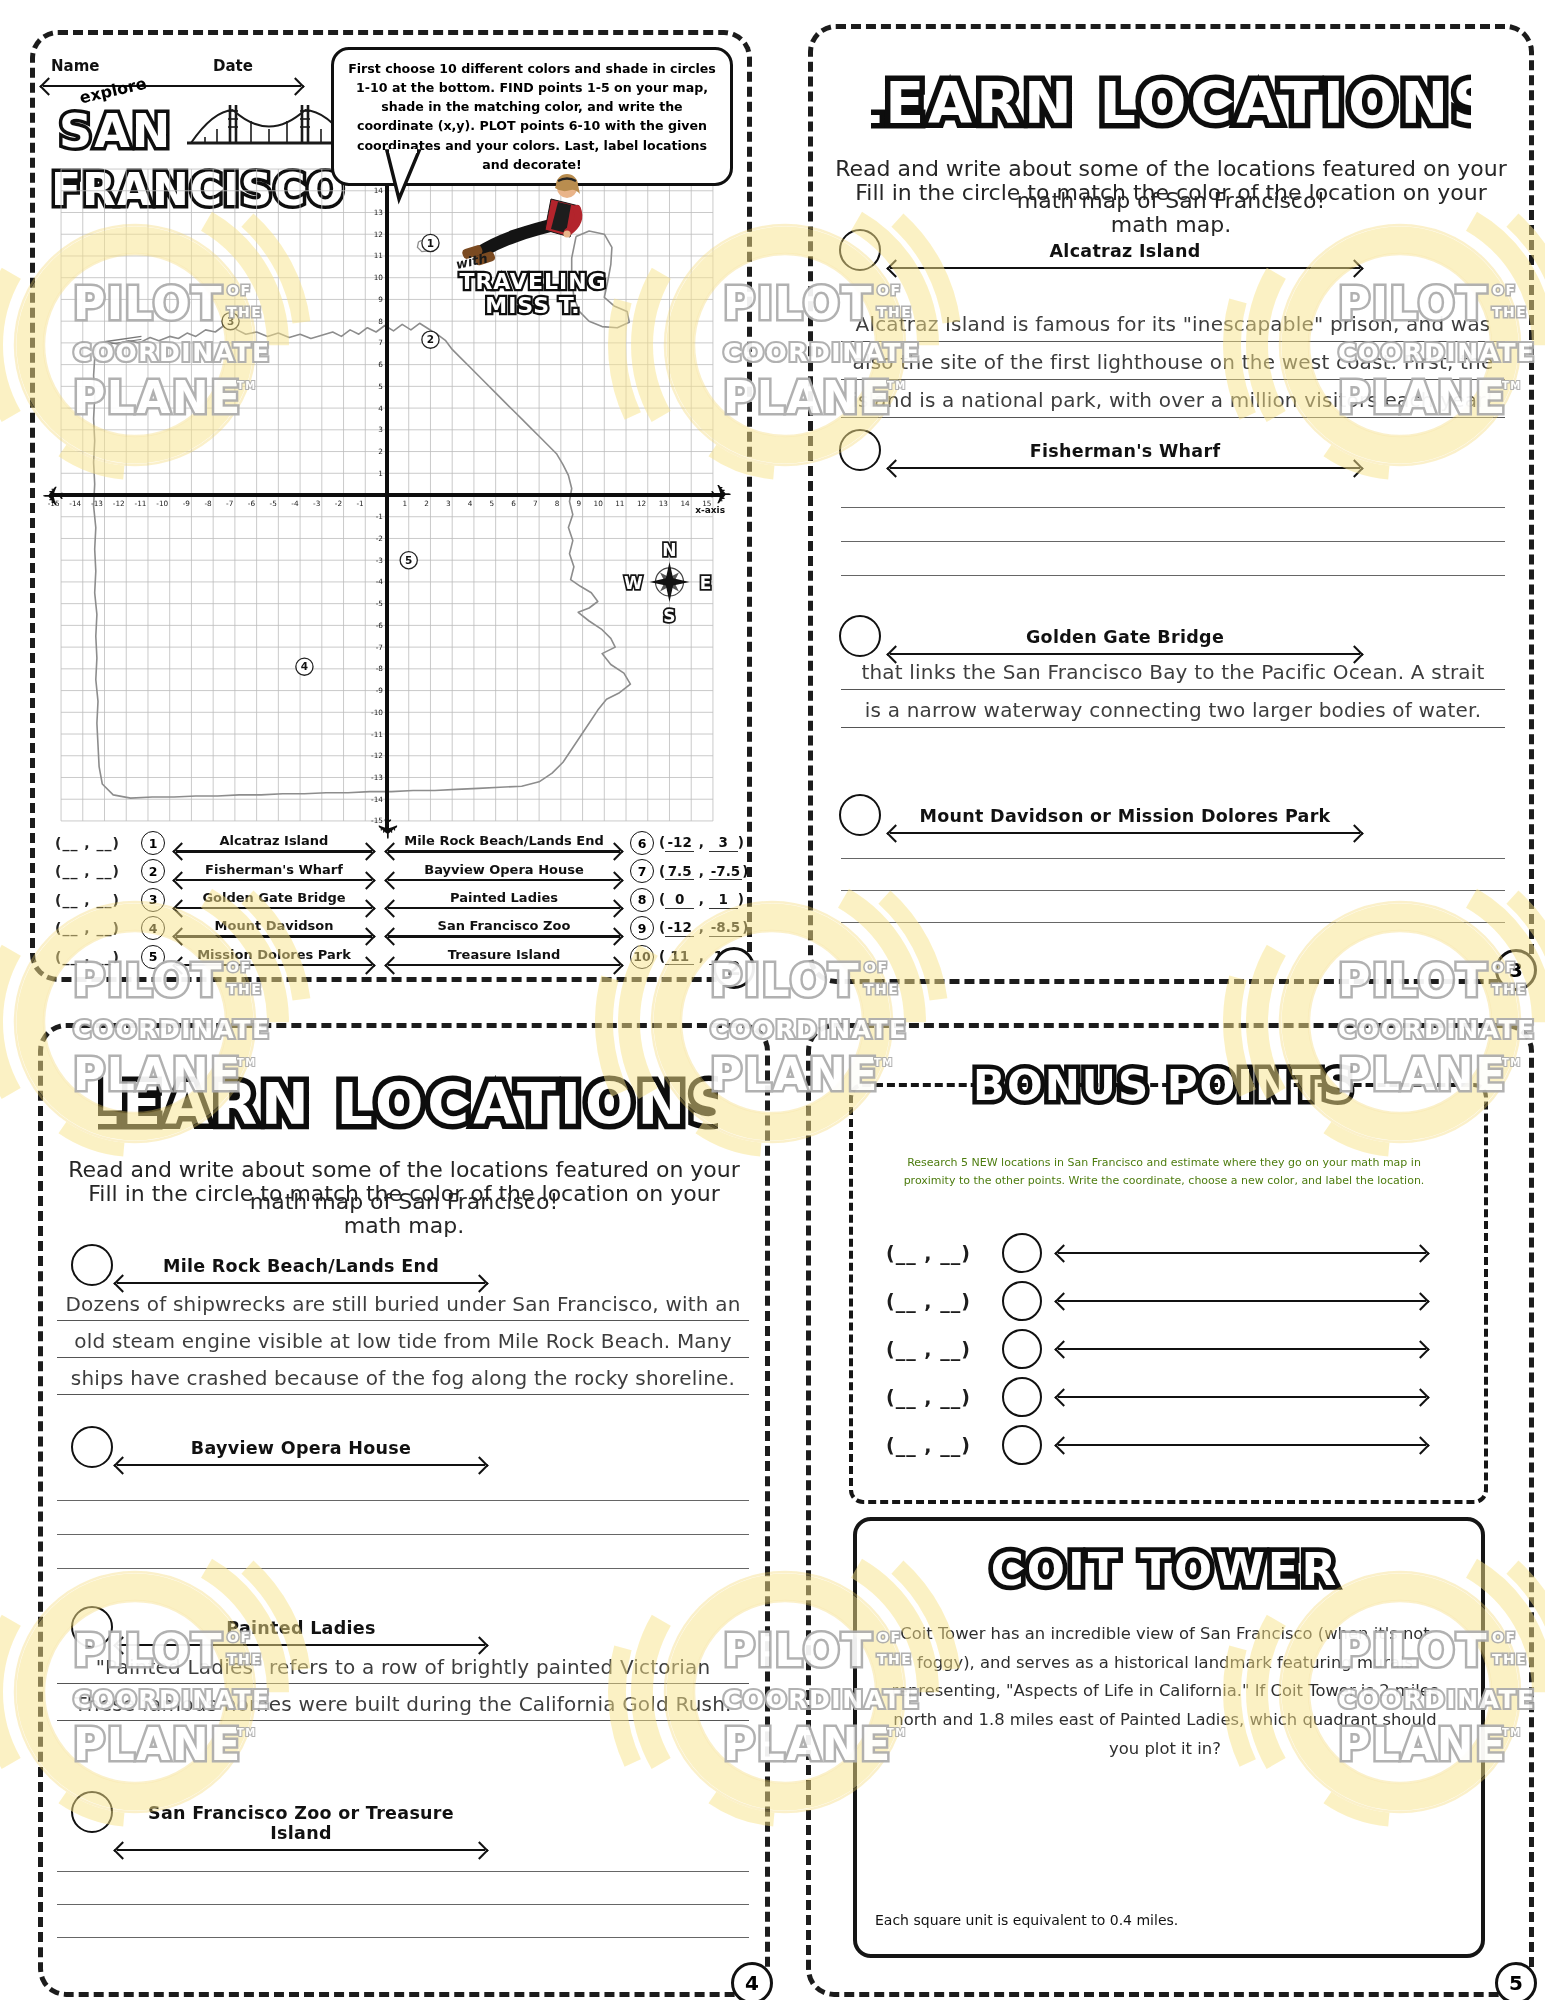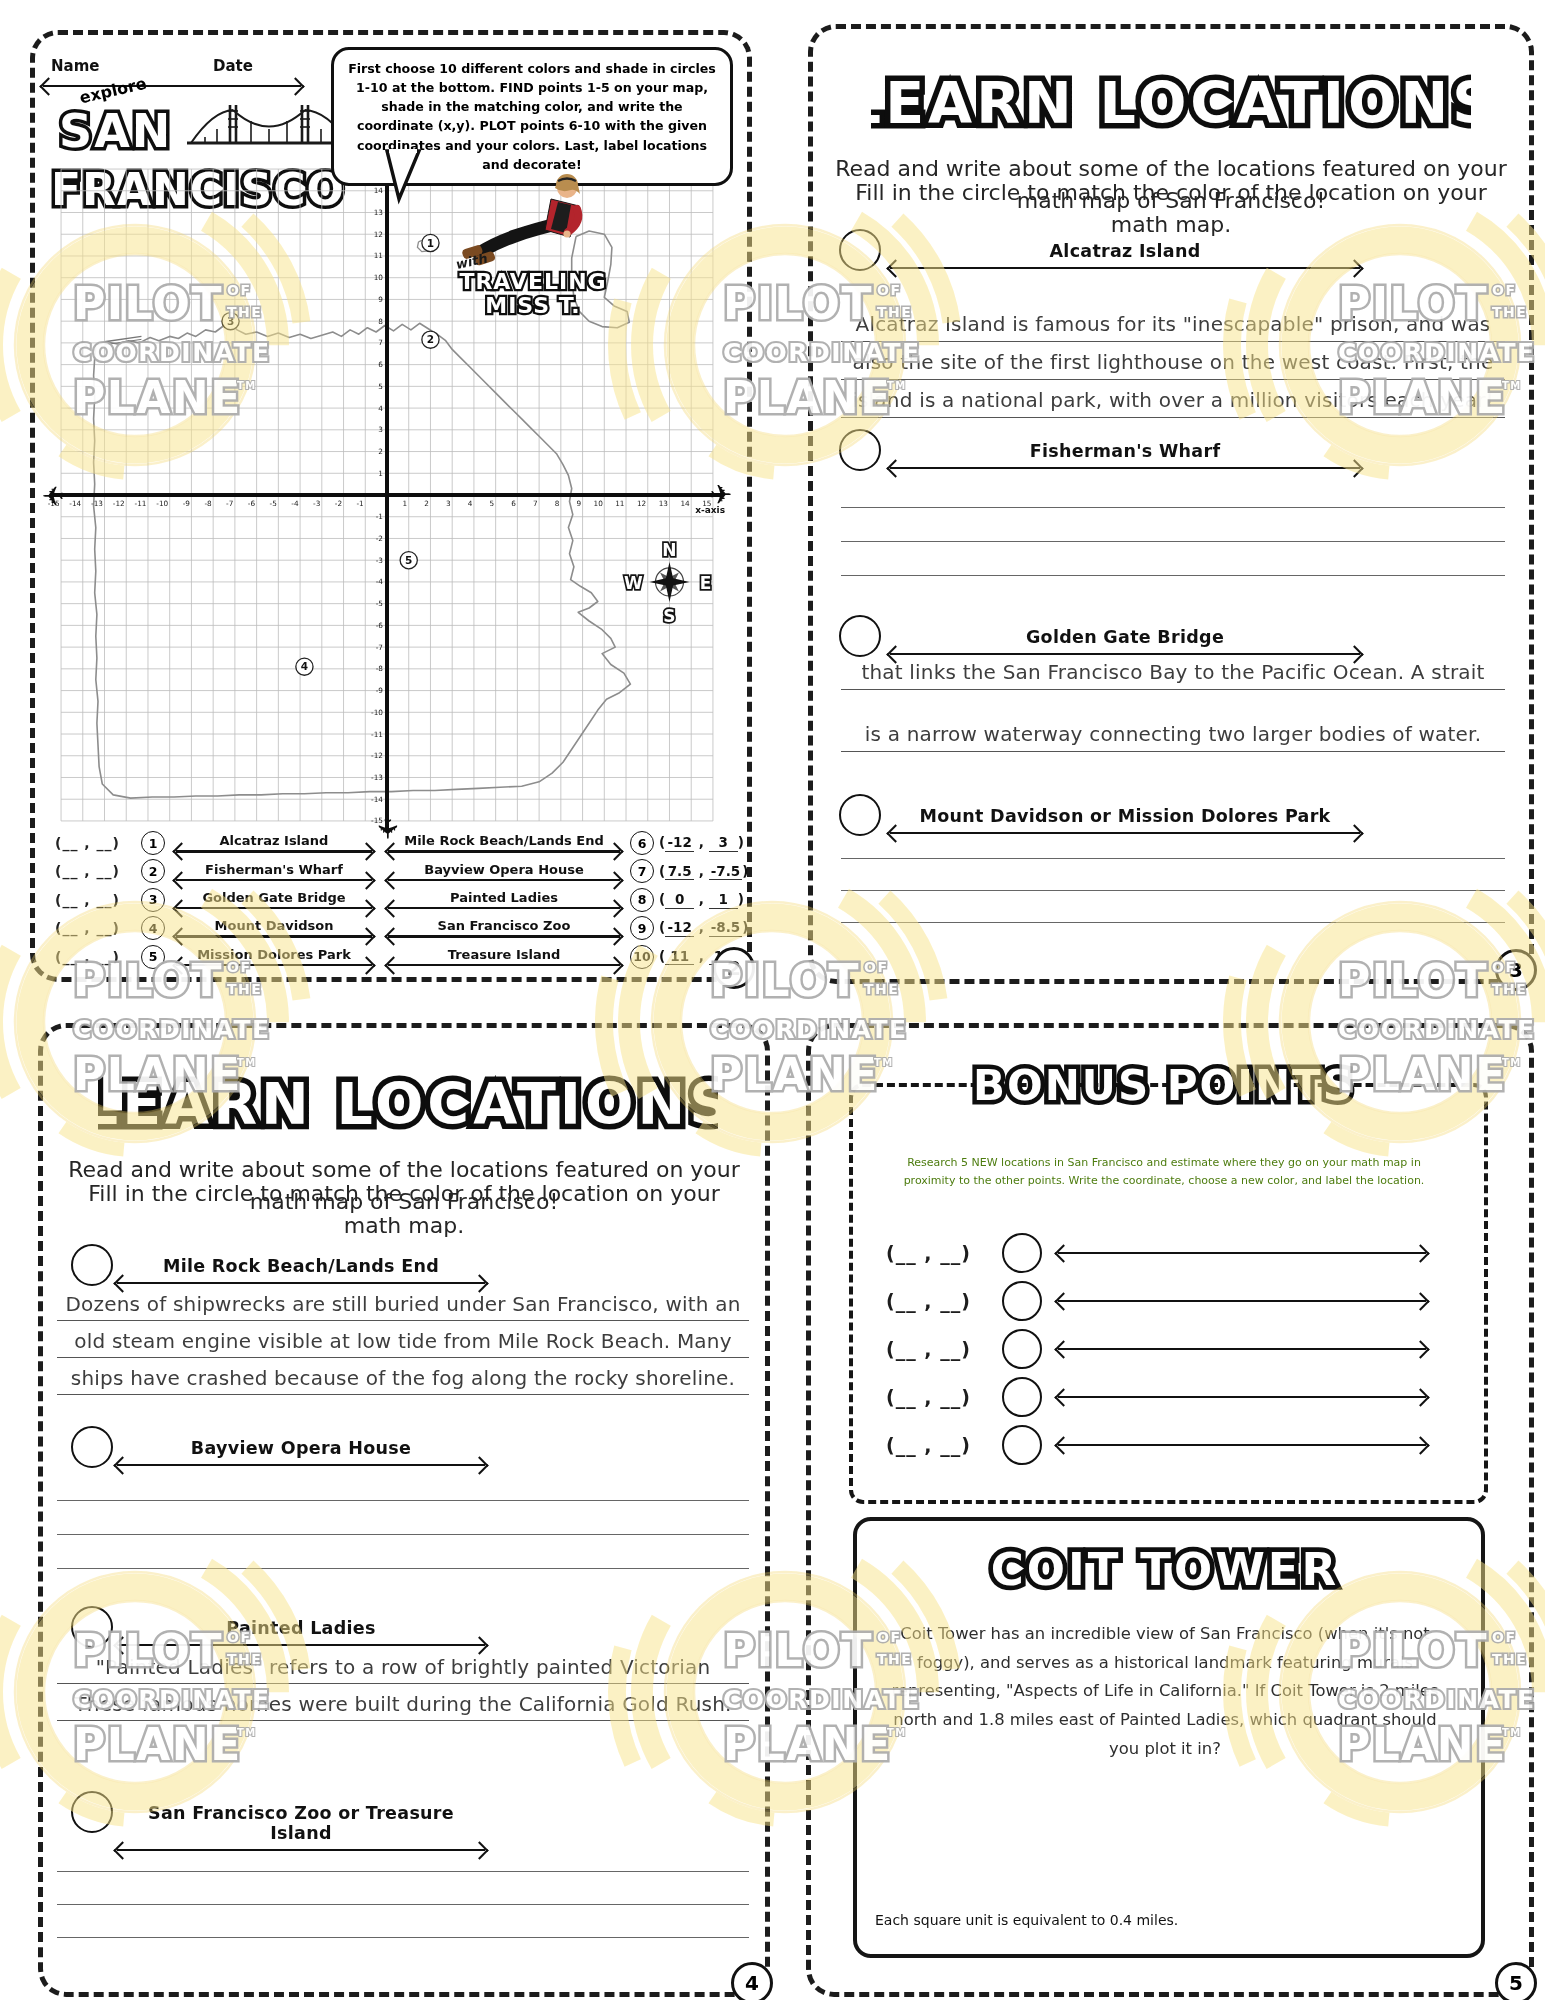--- a/index.html
+++ b/index.html
@@ -383,21 +383,21 @@
       <div class="write-line blank" style="height: 33px; line-height: 37px;"></div>
       <div class="write-line blank" style="height: 33px; line-height: 37px;"></div>
     </div>
     <div class="color-circle" style="left: 26px; top: 586px;"></div>
     <div class="sec-headwrap" style="left: 77px; top: 598px; width: 470px;">
       <div class="sec-label">Golden Gate Bridge</div>
       <div class="dbl-arrow"></div>
     </div>
     <div class="lines-box" style="left: 28px; top: 623px; width: 664px;">
       <div class="write-line" style="height: 37px; line-height: 41px;">that links the San Francisco Bay to the Pacific Ocean. A strait</div>
-      <div class="write-line" style="height: 37px; line-height: 41px; margin-top: 24px;">is a narrow waterway connecting two larger bodies of water.</div>
+      <div class="write-line" style="height: 37px; line-height: 41px;">is a narrow waterway connecting two larger bodies of water.</div>
     </div>
     <div class="color-circle" style="left: 26px; top: 765px;"></div>
     <div class="sec-headwrap" style="left: 77px; top: 777px; width: 470px;">
       <div class="sec-label">Mount Davidson or Mission Dolores Park</div>
       <div class="dbl-arrow"></div>
     </div>
     <div class="lines-box" style="left: 28px; top: 798px; width: 664px;">
       <div class="write-line blank" style="height: 31px; line-height: 35px;"></div>
       <div class="write-line blank" style="height: 31px; line-height: 35px;"></div>
       <div class="write-line blank" style="height: 31px; line-height: 35px;"></div>

